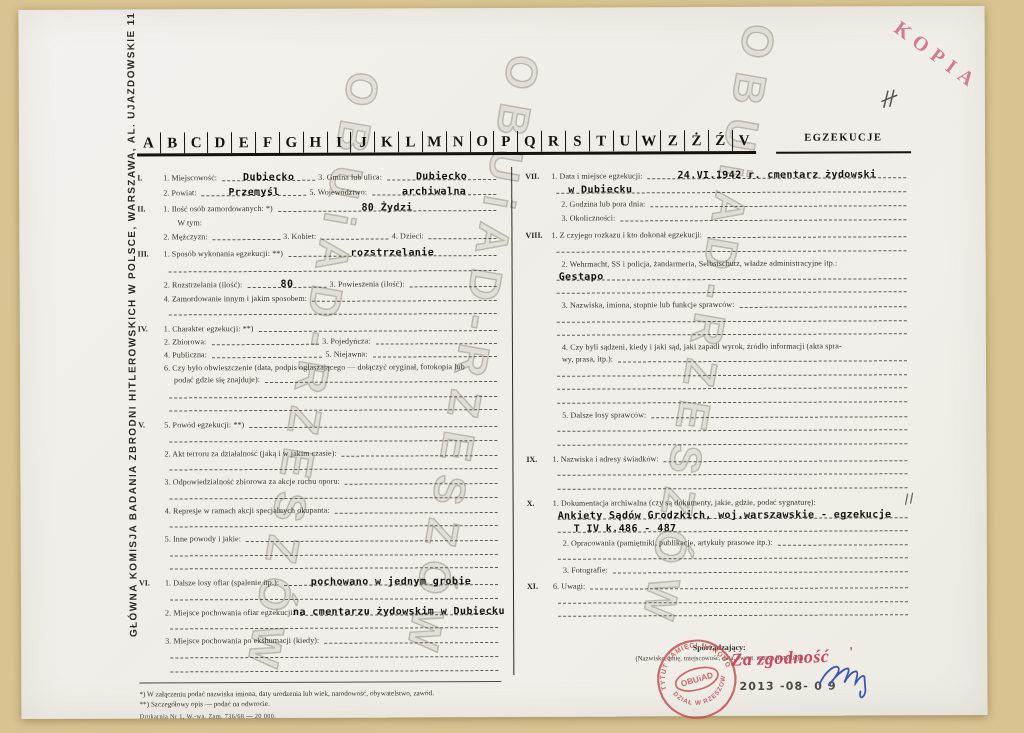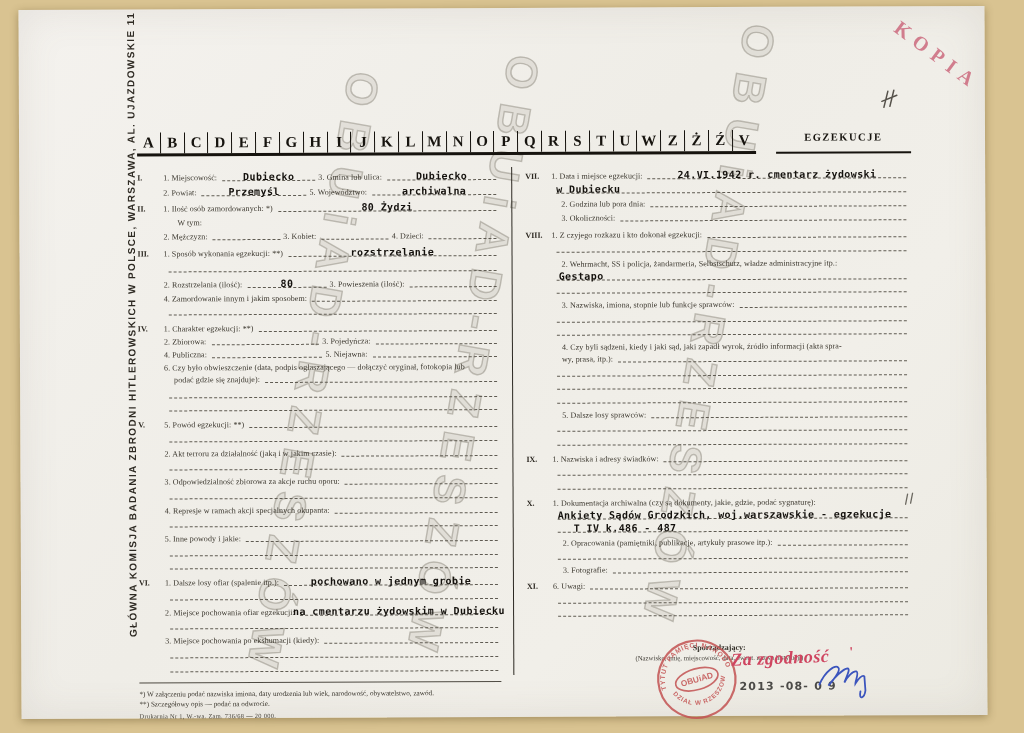--- a/index.html
+++ b/index.html
@@ -312,21 +312,21 @@
           <div class="frow">
             <span class="roman">VII.</span>
             <span class="lbl">1. Data i miejsce egzekucji:</span>
             <span class="seg">
               <span class="val">24.VI.1942 r. cmentarz żydowski</span>
             </span>
           </div>
           <div class="frow" style="margin-top: 4px;">
             <span class="roman"></span>
             <span class="seg" style="justify-content: flex-start;">
-              <span class="val" style="margin-left: 0;">w Dubiecku</span>
+              <span class="val" style="margin-left: 12px;">w Dubiecku</span>
             </span>
           </div>
           <div class="frow" style="margin-top: 5px;">
             <span class="roman"></span>
             <span class="lbl" style="padding-left: 10px;">2. Godzina lub pora dnia:</span>
             <span class="seg"></span>
           </div>
           <div class="frow" style="margin-top: 5px;">
             <span class="roman"></span>
             <span class="lbl" style="padding-left: 10px;">3. Okoliczności:</span>

